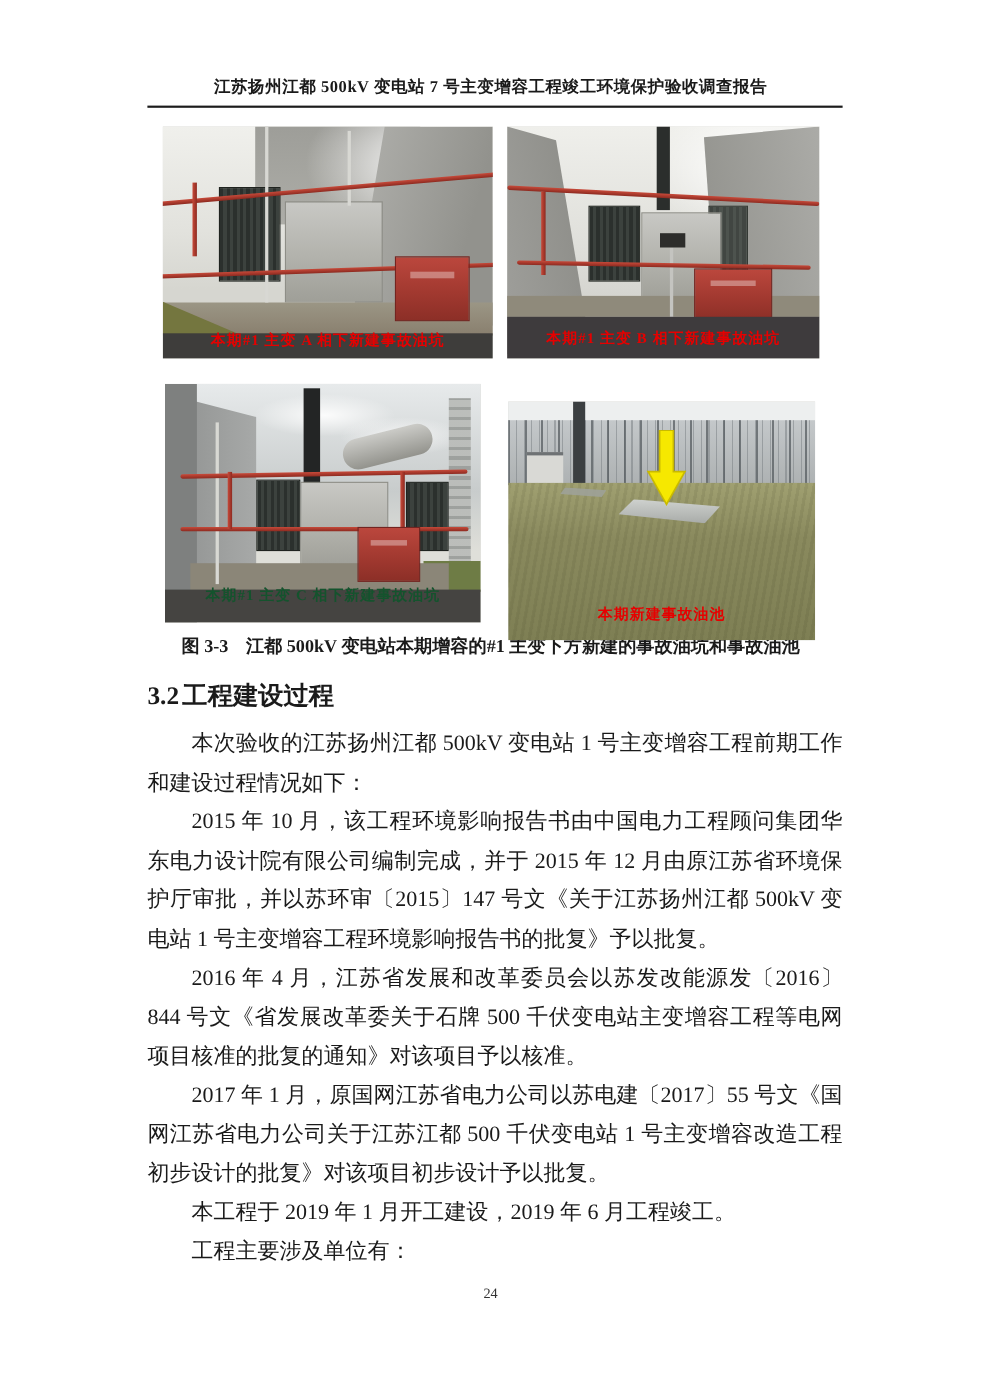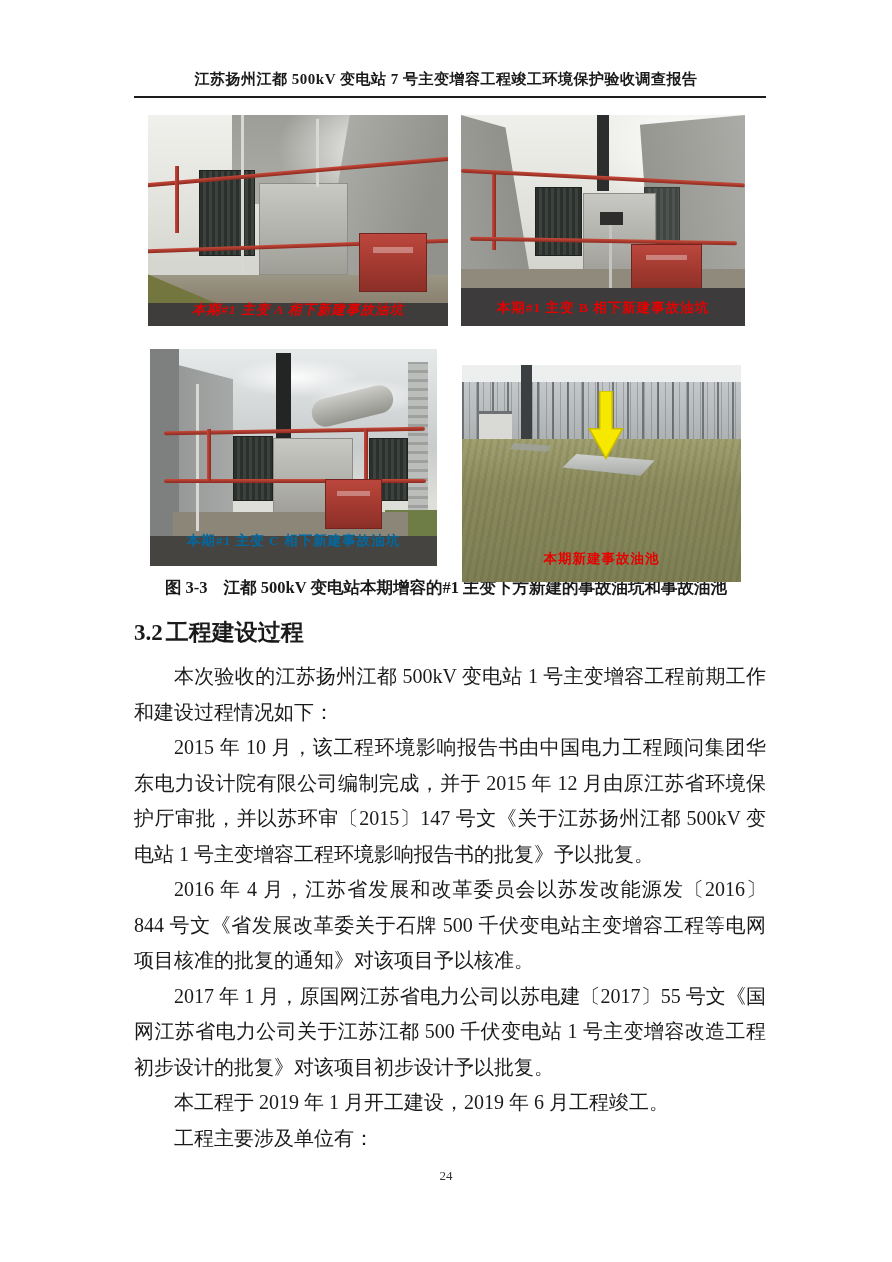--- a/index.html
+++ b/index.html
@@ -23,21 +23,21 @@
   .radiator{background:repeating-linear-gradient(90deg,#2b302d 0 3px,#3c423e 3px 6px);
             border:1px solid #1f231f;z-index:8;}
   .transformer{background:linear-gradient(180deg,#c8c8c4 0%,#b2b2ac 55%,#9f9f98 100%);
                border:1px solid #8e8e87;z-index:9;}
   .cabinet{background:linear-gradient(180deg,#bb473d 0%,#a23930 55%,#8c2f27 100%);
            border:1px solid #732420;z-index:13;}
   .cabinet::after{content:"";position:absolute;left:20%;top:22%;width:60%;height:10%;
                   background:rgba(255,255,255,.35);}
   .glare{background:radial-gradient(ellipse at center,rgba(255,255,255,.98) 0%,rgba(255,255,255,0) 62%);z-index:6;}
 
-  #photo-a{left:148px;top:115px;width:300px;height:211px;font-style:italic;}
+  #photo-a{left:148px;top:115px;width:300px;height:211px;}
   #photo-b{left:461px;top:115px;width:284px;height:211px;}
   #photo-c{left:150px;top:349px;width:287px;height:217px;}
   #photo-d{left:462px;top:343px;width:279px;height:217px;margin-top:22px;}
 
   
   .pa-sky{inset:0;background:linear-gradient(180deg,#f0f0ec 0%,#e2e2dd 45%,#d6d6d0 70%);}
   .pa-glare{left:38%;top:-22%;width:85%;height:75%;}
   .pa-bldg{left:28%;top:0;width:50%;height:42%;background:linear-gradient(180deg,#8f8f8a,#a4a49e);opacity:.85;z-index:5;}
   .pa-wall-right{right:0;top:0;width:42%;height:86%;z-index:7;
     background:linear-gradient(105deg,#b1b1ad,#92928d 75%);
@@ -204,21 +204,21 @@
     <div class="layer pc-tower"></div>
     <div class="layer pipe pc-pipe1"></div>
     <div class="layer pipe pc-pipe2"></div>
     <div class="layer vpipe pc-vpipe1"></div>
     <div class="layer vpipe pc-vpipe2"></div>
     <div class="layer pole pc-pole"></div>
     <div class="layer pc-grassr"></div>
     <div class="layer pc-gravel"></div>
     <div class="layer cabinet pc-cabinet"></div>
     <div class="layer pc-asphalt"></div>
-    <span class="photo-label" style="color: #0369a1;">本期#1 主变 C 相下新建事故油坑</span>
+    <span class="photo-label" style="color: #14532d;">本期#1 主变 C 相下新建事故油坑</span>
   </div>
 
   <div class="photo" id="photo-d">
     <div class="layer pd-sky"></div>
     <div class="layer pd-structs"></div>
     <div class="layer pd-bldg"></div>
     <div class="layer pd-bigpole"></div>
     <div class="layer pd-grass"></div>
     <div class="layer pd-slab2"></div>
     <div class="layer pd-slab"></div>

